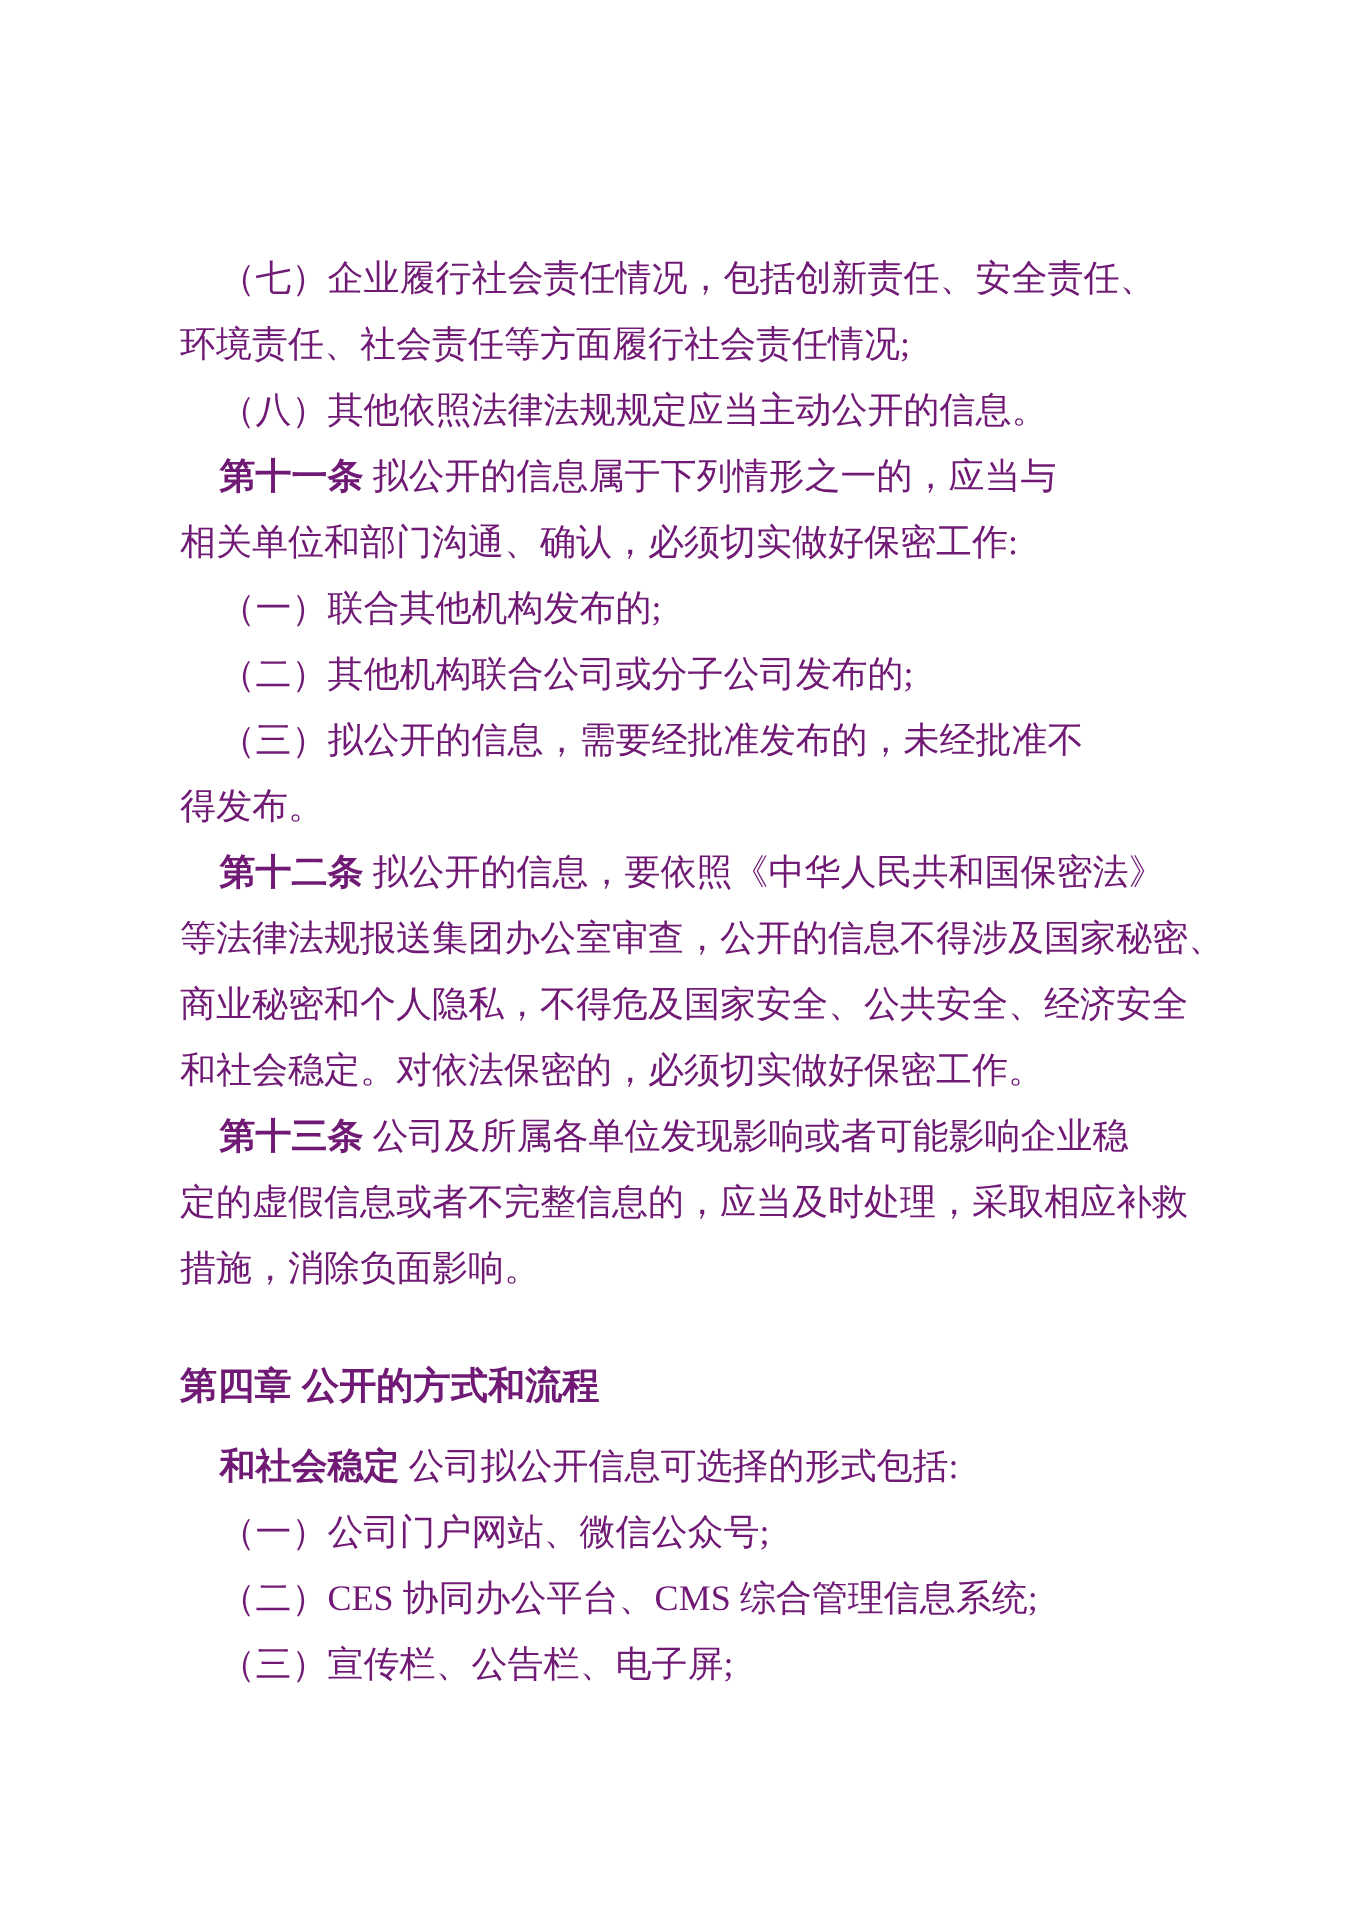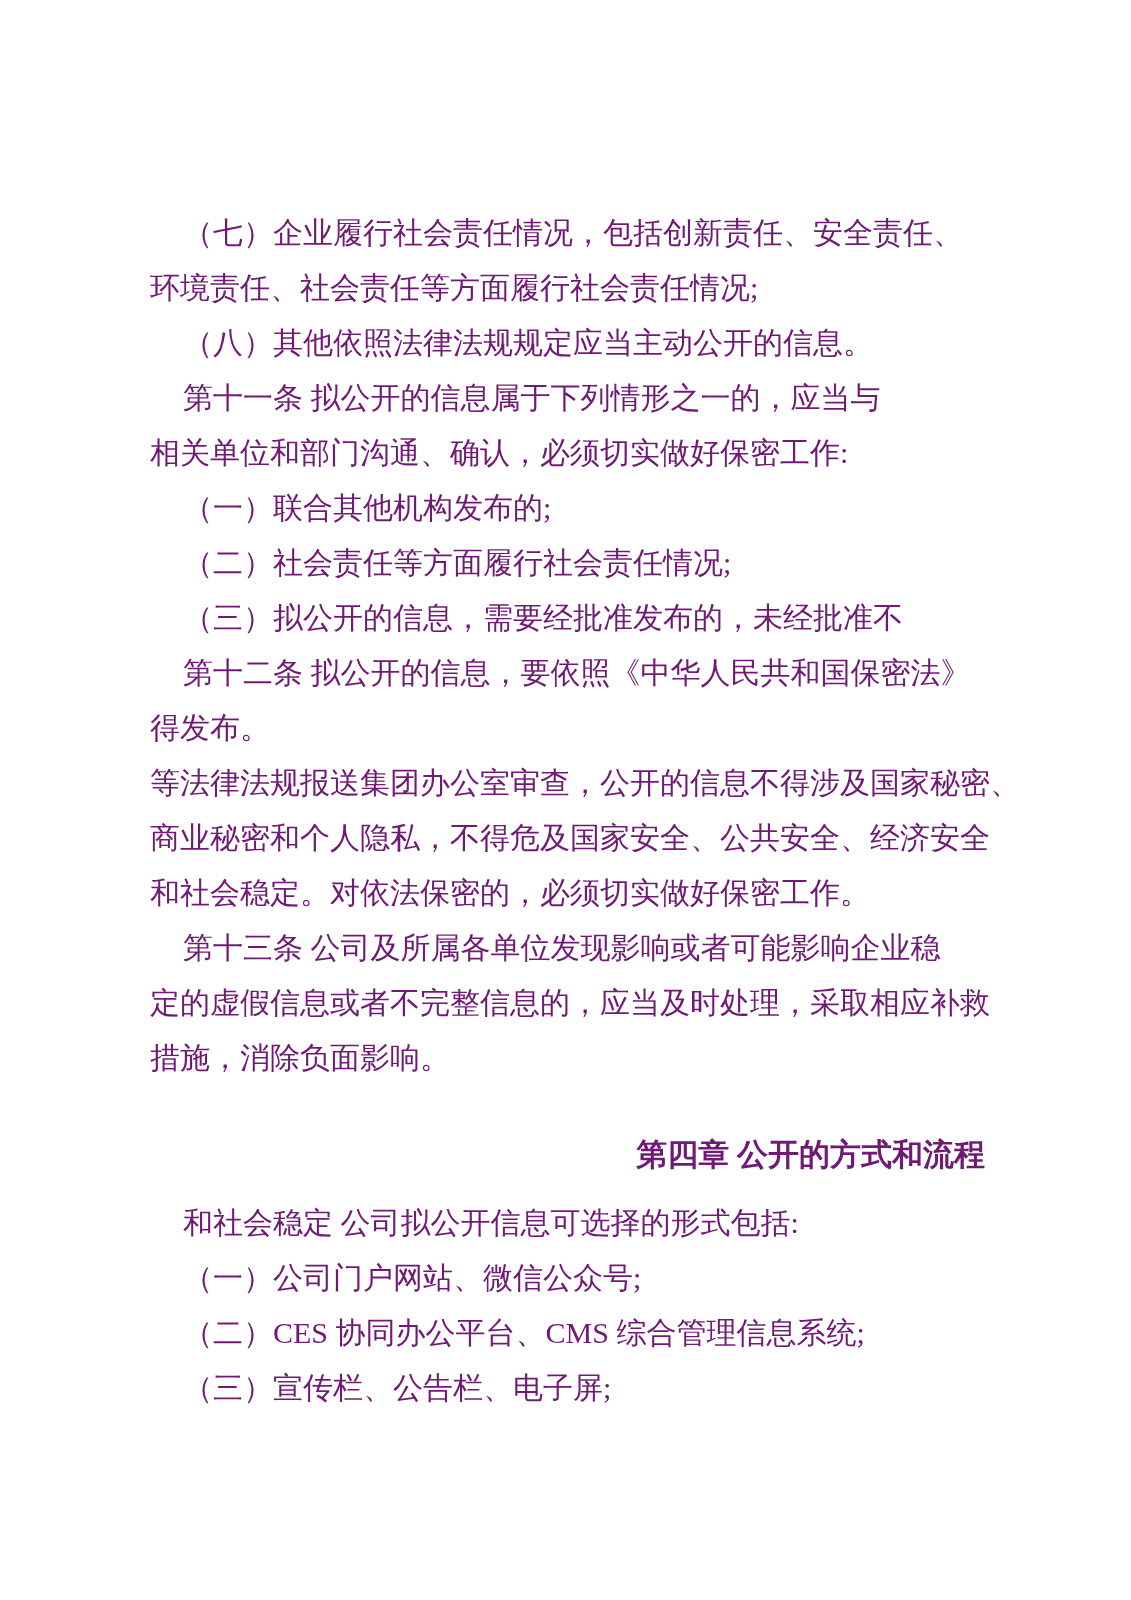--- a/index.html
+++ b/index.html
@@ -27,47 +27,47 @@
     height: 55px;
     line-height: 55px;
     font-size: 30px;
     white-space: nowrap;
     letter-spacing: 0px;
   }
   .line.indent {
     text-indent: 33px;
   }
   .line b {
-    font-weight: 400;
+    font-weight: 700;
   }
   .line.heading {
     margin-top: 42px;
     margin-bottom: 13px;
-    text-align: right;
+    text-align: left;
     text-indent: 0;
-    font-family: Liberation Serif, serif;
+    font-family: Liberation Sans, sans-serif;
     font-weight: 700;
     font-size: 31px;
   }
 </style>
 </head>
 <body>
 
 <div class="page">
   <div class="text-block">
       <div class="line body indent"><span>（七）企业履行社会责任情况，包括创新责任、安全责任、</span></div>
       <div class="line body"><span>环境责任、社会责任等方面履行社会责任情况;</span></div>
       <div class="line body indent"><span>（八）其他依照法律法规规定应当主动公开的信息。</span></div>
       <div class="line body indent"><b>第十一条</b><span> 拟公开的信息属于下列情形之一的，应当与</span></div>
       <div class="line body"><span>相关单位和部门沟通、确认，必须切实做好保密工作:</span></div>
       <div class="line body indent"><span>（一）联合其他机构发布的;</span></div>
-      <div class="line body indent"><span>（二）社会责任等方面履行社会责任情况;</span></div>
+      <div class="line body indent"><span>（二）其他机构联合公司或分子公司发布的;</span></div>
       <div class="line body indent"><span>（三）拟公开的信息，需要经批准发布的，未经批准不</span></div>
+      <div class="line body"><span>得发布。</span></div>
       <div class="line body indent"><b>第十二条</b><span> 拟公开的信息，要依照《中华人民共和国保密法》</span></div>
-      <div class="line body"><span>得发布。</span></div>
       <div class="line body"><span>等法律法规报送集团办公室审查，公开的信息不得涉及国家秘密、</span></div>
       <div class="line body"><span>商业秘密和个人隐私，不得危及国家安全、公共安全、经济安全</span></div>
       <div class="line body"><span>和社会稳定。对依法保密的，必须切实做好保密工作。</span></div>
       <div class="line body indent"><b>第十三条</b><span> 公司及所属各单位发现影响或者可能影响企业稳</span></div>
       <div class="line body"><span>定的虚假信息或者不完整信息的，应当及时处理，采取相应补救</span></div>
       <div class="line body"><span>措施，消除负面影响。</span></div>
       <div class="line heading"><span>第四章 公开的方式和流程</span></div>
       <div class="line body indent"><b>和社会稳定</b><span> 公司拟公开信息可选择的形式包括:</span></div>
       <div class="line body indent"><span>（一）公司门户网站、微信公众号;</span></div>
       <div class="line body indent"><span>（二）CES 协同办公平台、CMS 综合管理信息系统;</span></div>

